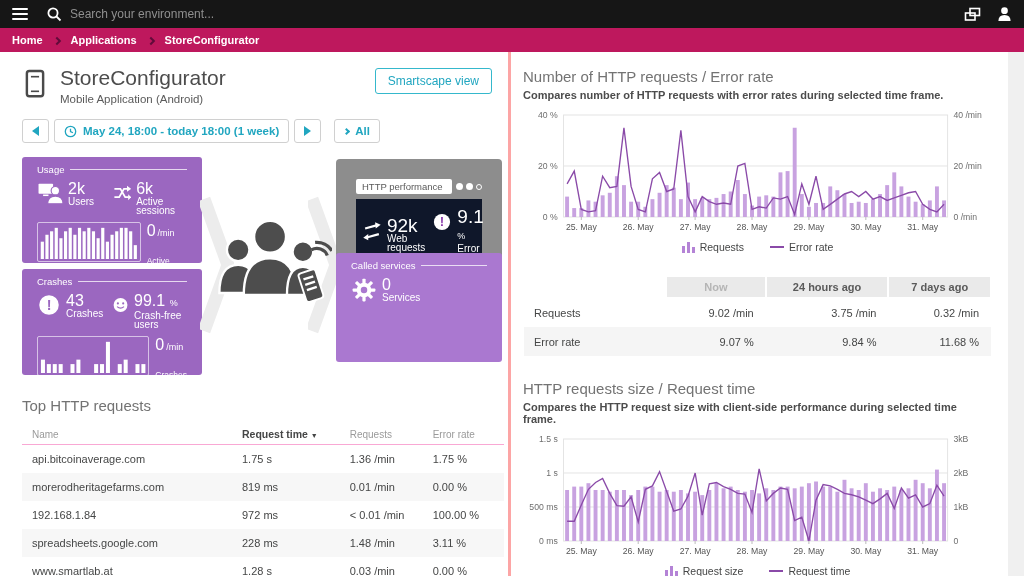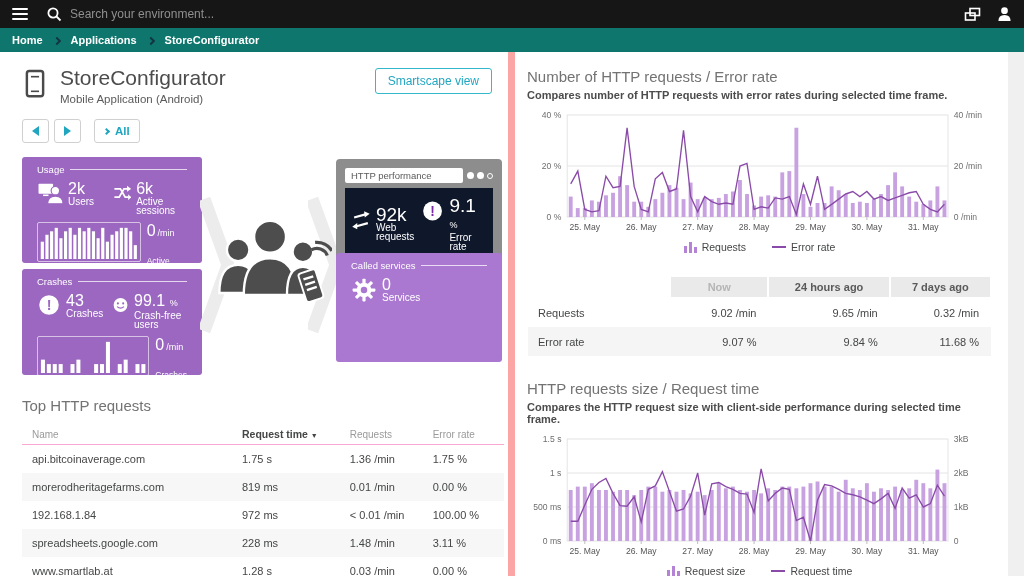--- a/index.html
+++ b/index.html
@@ -10,28 +10,28 @@
   
   .topbar{height:28px;background:#161616;display:flex;align-items:center;padding:0 12px;}
   .hamburger{width:16px;display:flex;flex-direction:column;gap:3px;cursor:pointer;margin-right:18px;}
   .hamburger span{height:2px;background:#fff;border-radius:1px;}
   .search-wrap{display:flex;align-items:center;gap:8px;flex:1;}
   .search-input{background:transparent;border:none;outline:none;color:#cfcfcf;font-size:12px;width:320px;}
   .search-input::placeholder{color:#8f8f8f;}
   .topbar-right{display:flex;align-items:center;gap:16px;}
 
   
-  .breadcrumb{height:24px;background:#0f766e;display:flex;align-items:center;padding:0 12px;gap:11px;}
+  .breadcrumb{height:24px;background:#be185d;display:flex;align-items:center;padding:0 12px;gap:11px;}
   .crumb{color:#fff;font-size:11px;font-weight:bold;cursor:pointer;}
   .crumb-sep{width:6px;height:6px;border-top:2px solid rgba(20,0,30,.55);border-right:2px solid rgba(20,0,30,.55);transform:rotate(45deg);margin-top:1px;}
 
   
   .content{display:flex;background:#fff;width:1008px;height:524px;}
   .col-left{width:508px;padding:14px 6px 0 14px;}
-  .col-right{flex:1;border-left:7px solid #fca5a5;padding:16px 16px 11px 12px;}
+  .col-right{flex:1;border-left:3px solid #fca5a5;padding:16px 16px 11px 12px;}
 
   
   .app-header{display:flex;align-items:flex-start;position:relative;padding-left:8px;}
   .app-title-wrap{margin-left:12px;}
   .app-title{font-size:21px;font-weight:normal;color:#4c4c4c;}
   .app-subtitle{font-size:11.5px;color:#5a5a5a;margin-top:3px;}
   .smartscape-btn{position:absolute;right:10px;top:2px;background:#fff;border:1px solid #35b8cc;color:#21a6c0;font-size:12px;padding:5px 12px;border-radius:3px;cursor:pointer;font-family:inherit;}
 
   
   .time-row{display:flex;align-items:center;gap:5px;margin:14px 0 0 8px;}
@@ -61,21 +61,21 @@
   .rate .ru{font-size:9px;margin-left:2px;}
   .rate .rl{font-size:8.5px;line-height:9px;margin-top:17px;}
 
   .people-wrap{position:absolute;left:188px;top:10px;width:136px;height:200px;}
   .chev-bg{position:absolute;top:28px;width:34px;height:140px;}
   .chev-bg polyline{stroke:#ececec;stroke-width:13;fill:none;}
   .chev-l{left:-2px;}
   .chev-r{right:-4px;}
   .people-svg{position:absolute;left:8px;top:42px;width:122px;height:108px;}
 
-  .browser-tile{position:absolute;left:322px;top:2px;width:166px;height:104px;background:#8d8d8d;border-radius:4px;padding:9px;cursor:pointer;}
+  .browser-tile{position:absolute;left:322px;top:2px;width:166px;height:104px;background:#8d8d8d;border-radius:4px;padding:20px;cursor:pointer;}
   .browser-bar{display:flex;align-items:center;gap:4px;}
   .addr{flex:1;background:#fff;border-radius:2px;height:15px;font-size:9.5px;color:#5a5a5a;line-height:15px;padding-left:6px;}
   .dots{display:flex;gap:3px;align-items:center;}
   .dot{width:7px;height:7px;border-radius:50%;}
   .dot.f{background:#fff;}
   .dot.o{border:1.5px solid #fff;width:6px;height:6px;}
   .browser-body{background:#0f172a;margin-top:5px;height:72px;display:flex;align-items:center;padding:0 6px;color:#fff;}
   .browser-body .stat-val{font-size:19px;}
 
   
@@ -156,20 +156,27 @@
         <h1 class="app-title">StoreConfigurator</h1>
         <div class="app-subtitle">Mobile Application (Android)</div>
       </div>
       <button class="smartscape-btn">Smartscape view</button>
     </div>
 
     <div class="time-row">
       <button class="tbtn">
           <span class="tri-left"></span>
         </button>
+      <button class="tbtn">
+        <svg width="13" height="13" viewBox="0 0 16 16">
+          <circle cx="8" cy="8" r="6.4" fill="none" stroke="#21a6c0" stroke-width="1.6"></circle>
+          <path d="M8 4.5 L8 8 L11 9.6" fill="none" stroke="#21a6c0" stroke-width="1.6"></path>
+        </svg>
+        <span>May 24, 18:00 - today 18:00 (1 week)</span>
+      </button>
       <button class="tbtn">
           <span class="tri-right"></span>
         </button>
       <button class="tbtn all-btn">
         <span class="all-chev"></span>
         <span>All</span>
       </button>
     </div>
 
     <div class="infographic">
@@ -541,21 +548,21 @@
           <th class="dim">Now</th>
           <th>24 hours ago</th>
           <th>7 days ago</th>
         </tr>
       </thead>
       <tbody>
 
           <tr>
             <td class="lbl">Requests</td>
             <td>9.02 /min</td>
-            <td>9.65 /min</td>
+            <td>3.75 /min</td>
             <td>0.32 /min</td>
           </tr>
 
           <tr class="alt">
             <td class="lbl">Error rate</td>
             <td>9.07 %</td>
             <td>9.84 %</td>
             <td>11.68 %</td>
           </tr>
         </tbody>

